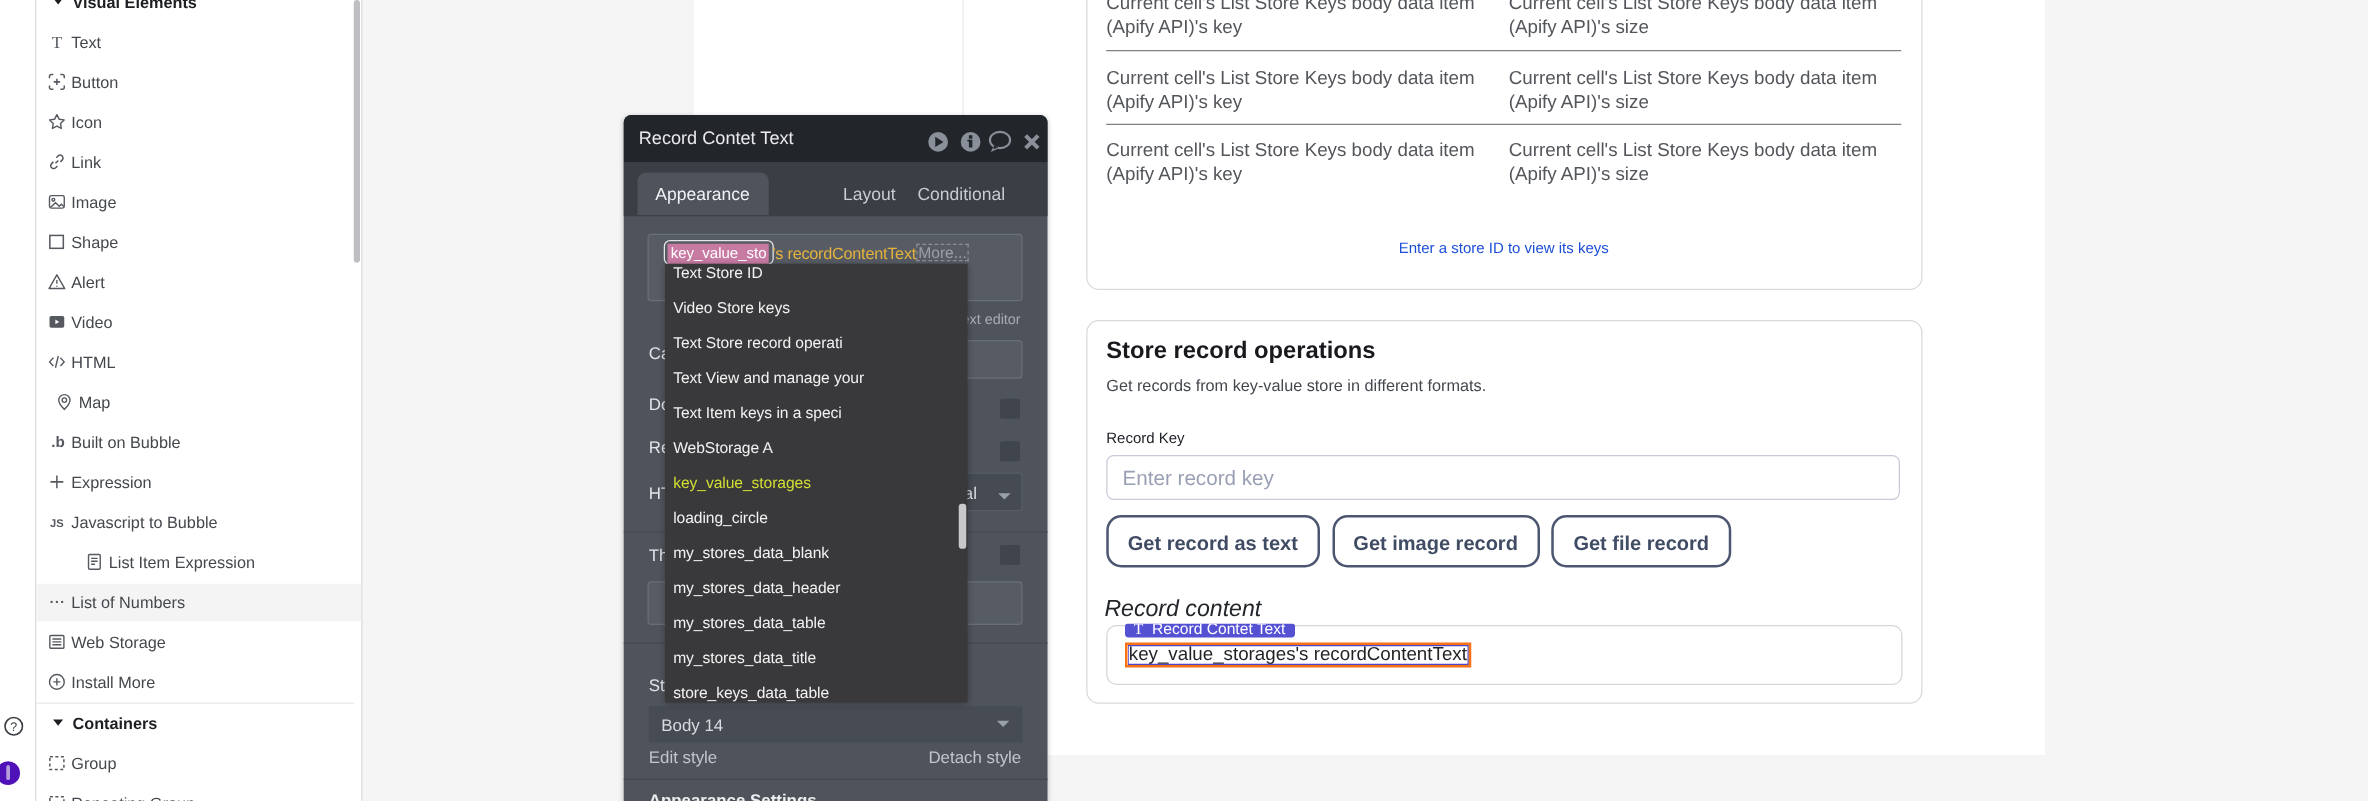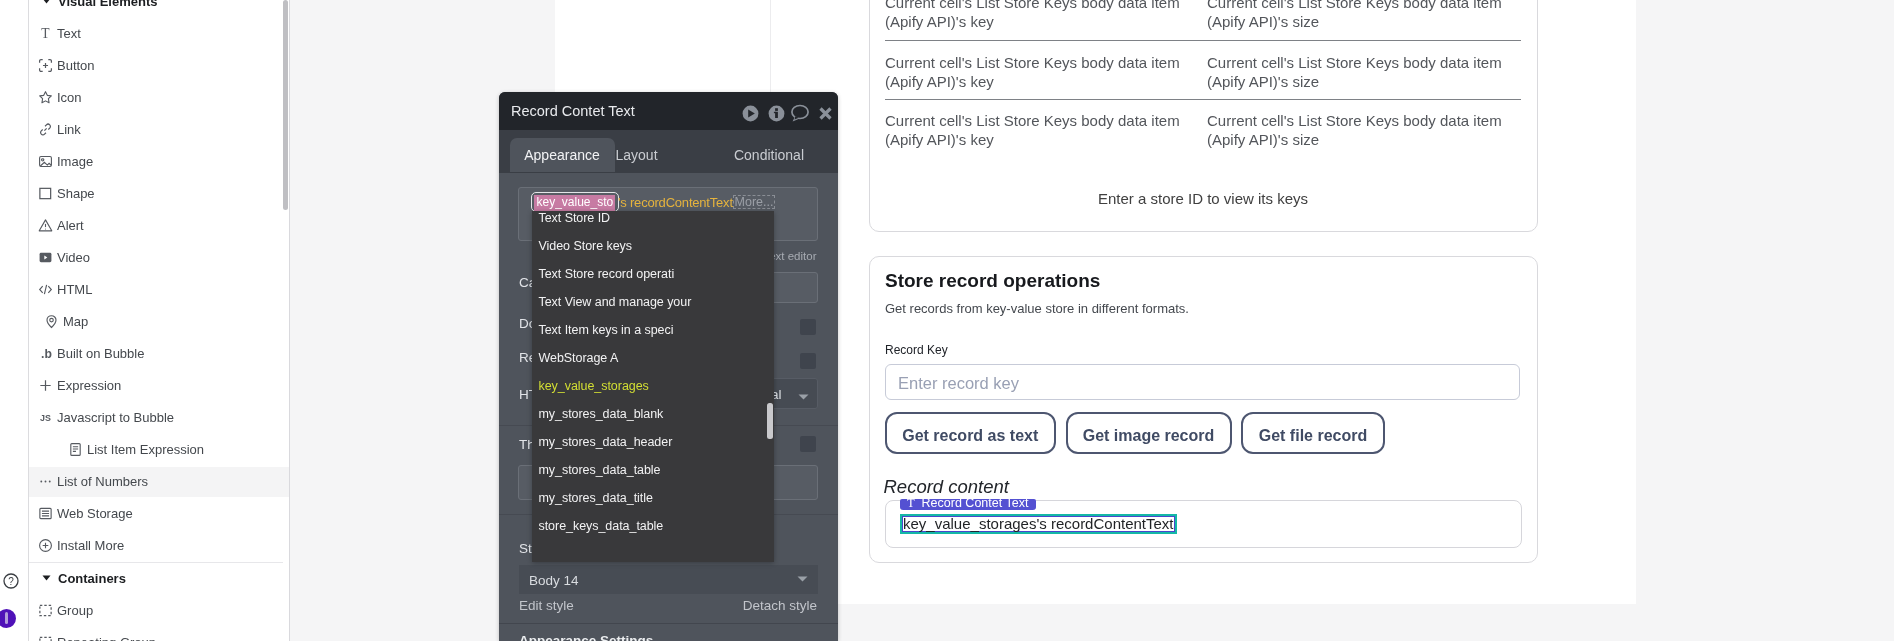--- a/index.html
+++ b/index.html
@@ -23,39 +23,39 @@
     <div class="abs" style="left:885px;top:40px;width:636px;height:1px;background:#7e8186;"></div>
     <div class="abs" style="left:885px;top:53px;">Current cell's List Store Keys body data item</div>
     <div class="abs" style="left:885px;top:72px;">(Apify API)'s key</div>
     <div class="abs" style="left:1207px;top:53px;">Current cell's List Store Keys body data item</div>
     <div class="abs" style="left:1207px;top:72px;">(Apify API)'s size</div>
     <div class="abs" style="left:885px;top:98.5px;width:636px;height:1px;background:#7e8186;"></div>
     <div class="abs" style="left:885px;top:111px;">Current cell's List Store Keys body data item</div>
     <div class="abs" style="left:885px;top:130px;">(Apify API)'s key</div>
     <div class="abs" style="left:1207px;top:111px;">Current cell's List Store Keys body data item</div>
     <div class="abs" style="left:1207px;top:130px;">(Apify API)'s size</div>
-    <div class="abs" style="left:869px;top:189px;width:668px;text-align:center;font-size:15px;color:#404040;">Enter a store ID to view its keys</div>
+    <div class="abs" style="left:869px;top:189px;width:668px;text-align:center;font-size:12px;color:#1d4ed8;">Enter a store ID to view its keys</div>
   </div>
 
   <div class="abs" style="left:869px;top:255.5px;width:668.5px;height:307.5px;background:#fff;border:1px solid #d9d9dd;border-radius:10px;"></div>
   <div id="card2content" style="position:absolute;left:0;top:0;width:1894px;height:641px;">
     <div class="abs" style="left:885px;top:269.4px;font-size:19px;font-weight:bold;color:#17191d;line-height:23px;">Store record operations</div>
     <div class="abs" style="left:885px;top:300px;font-size:13px;color:#44484e;line-height:17px;">Get records from key-value store in different formats.</div>
     <div class="abs" style="left:885px;top:342.6px;font-size:12px;font-weight:normal;color:#202329;line-height:15px;">Record Key</div>
     <div class="abs" style="left:885px;top:364.2px;width:634.5px;height:36px;border:1px solid #c7cbd8;border-radius:6px;background:#fff;"></div>
     <div class="abs" style="left:898px;top:373.5px;font-size:16.5px;color:#99a0b4;line-height:18px;">Enter record key</div>
     <div class="abs btn" style="left:1065.5px;top:411.5px;width:166px;">Get image record</div>
     <div class="abs btn" style="left:885px;top:411.5px;width:170.5px;">Get record as text</div>
     <div class="abs btn" style="left:1241px;top:411.5px;width:144px;">Get file record</div>
     <div class="abs" style="left:883.5px;top:476px;font-size:18.5px;color:#22252a;line-height:22px;font-style:italic;">Record content</div>
     <div class="abs" style="left:885px;top:499.5px;width:636.5px;height:48.5px;border:1px solid #d6d6db;border-radius:8px;background:#fff;"></div>
     <div class="abs" style="left:900px;top:498.5px;width:136px;height:11.5px;background:#5451d2;border-radius:2px 2px 3px 3px;overflow:hidden;">
       <div style="margin:-2.5px 0 0 7px;font-size:12.5px;color:#fff;white-space:nowrap;"><span style="font-family:'Liberation Serif',serif;">T</span>&nbsp;&nbsp;Record Contet Text</div>
     </div>
-    <div class="abs" style="left:900px;top:513.5px;width:276.5px;height:20px;border:2px solid #14b8a6;box-shadow:inset 0 0 0 1px #4a47cb;background:#fff;display:flex;align-items:center;">
+    <div class="abs" style="left:900px;top:513.5px;width:276.5px;height:20px;border:2px solid #f97316;box-shadow:inset 0 0 0 1px #4a47cb;background:#fff;display:flex;align-items:center;">
       <span style="font-size:15px;color:#1f2124;margin-left:1px;white-space:nowrap;">key_value_storages's recordContentText</span>
     </div>
   </div>
   <style>
     .btn{height:42px;padding-top:6px;border:2px solid #4d5670;border-radius:12px;background:#fff;display:flex;align-items:center;justify-content:center;font-size:16px;font-weight:bold;color:#404b64;}
   </style>
 
   <div class="abs" id="sidebar" style="left:0;top:0;width:289.5px;height:641px;background:#fff;border-right:1px solid #d9d9dd;">
     <div class="abs" style="left:27.5px;top:0;width:1px;height:641px;background:#dcdcdf;"></div>
     <div class="abs" style="left:28.5px;top:466.5px;width:260px;height:30.5px;background:#f4f4f5;"></div>
@@ -186,21 +186,21 @@
         <path d="M4.8 13 L2.6 17.6 L9.8 14.4 Z" fill="#8a9099"></path>
         <path d="M5.2 12.2 L8.8 13.8 L4.6 15.4 Z" fill="#23262b"></path>
       </svg>
     <svg class="abs" style="left:320px;top:106.5px;top:15px;" width="13" height="13" viewBox="0 0 13 13">
         <path d="M1.5 1.5 L11.5 11.5 M11.5 1.5 L1.5 11.5" stroke="#8a9099" stroke-width="3.2"></path>
       </svg>
 
     <div class="abs" style="left:0;top:38.5px;width:339px;height:42.5px;background:#3a3e45;"></div>
     <div class="abs" style="left:11px;top:46.7px;width:105px;height:34.3px;background:#4f545c;border-radius:7px 7px 0 0;"></div>
     <div class="abs" style="left:11px;top:55px;width:105px;text-align:center;font-size:14px;line-height:17px;color:#f2f3f5;">Appearance</div>
-    <div class="abs" style="left:117px;top:55px;width:101px;text-align:left;font-size:14px;line-height:17px;color:#c9ccd1;">Layout</div>
+    <div class="abs" style="left:117px;top:55px;width:101px;text-align:right;font-size:14px;line-height:17px;color:#c9ccd1;">Layout</div>
     <div class="abs" style="left:218px;top:55px;width:105px;text-align:center;font-size:14px;line-height:17px;color:#c9ccd1;">Conditional</div>
 
     <div class="abs" style="left:19.5px;top:95.5px;width:300px;height:53.5px;background:#575c64;border:1px solid #6a6f77;border-radius:3px;"></div>
     <div class="abs" style="left:32px;top:100.5px;width:88px;height:19.5px;border:1.5px solid #e4e6e8;border-radius:5px;"></div>
     <div class="abs" style="left:35.5px;top:103px;width:80.5px;height:20px;background:#c77ba3;color:#fff;font-size:12px;line-height:15px;padding-left:2.5px;white-space:nowrap;overflow:hidden;">key_value_sto</div>
     <div class="abs" style="left:119.5px;top:103px;font-size:13px;line-height:15px;letter-spacing:-0.2px;color:#e5b33d;white-space:nowrap;">'s recordContentText</div>
     <div class="abs" style="left:234.5px;top:103px;width:42px;height:14.5px;border:1px dashed #8a8e95;color:#9b9fa6;font-size:12.5px;line-height:13px;text-align:center;">More...</div>
     <div class="abs" style="right:21px;top:156px;font-size:11.5px;line-height:16px;color:#a7abb2;white-space:nowrap;">Open advanced text editor</div>
 
     <div class="abs plbl" style="left:20.5px;top:182px;">Category</div>
@@ -232,20 +232,21 @@
     <div class="abs plbl" style="left:20.5px;top:540px;color:#eceef0;font-weight:bold;">Appearance Settings</div>
 
     <div class="abs" id="dd" style="left:33.5px;top:119.5px;width:241.8px;height:351px;background:#39393b;box-shadow:0 1px 5px rgba(0,0,0,.3);overflow:hidden;">
       <div class="ddi" style="margin-top:-6.7px;">Text Store ID</div>
       <div class="ddi">Video Store keys</div>
       <div class="ddi">Text Store record operati</div>
       <div class="ddi">Text View and manage your</div>
       <div class="ddi">Text Item keys in a speci</div>
       <div class="ddi">WebStorage A</div>
       <div class="ddi" style="color:#d3df33;">key_value_storages</div>
+      <div class="ddi">loading_circle</div>
       <div class="ddi">my_stores_data_blank</div>
       <div class="ddi">my_stores_data_header</div>
       <div class="ddi">my_stores_data_table</div>
       <div class="ddi">my_stores_data_title</div>
       <div class="ddi">store_keys_data_table</div>
     </div>
     <div class="abs" style="left:268.5px;top:311.5px;width:5.5px;height:35.5px;background:#c9c9cc;border-radius:2.5px;"></div>
   </div>
   <style>
     .plbl{font-size:13.5px;line-height:17px;color:#e2e4e8;white-space:nowrap;}

